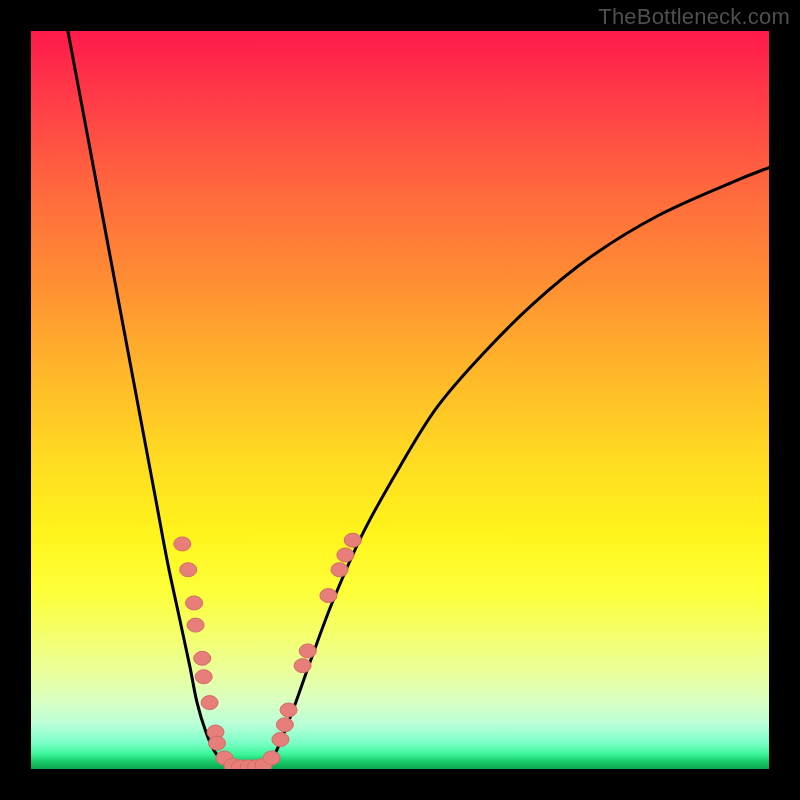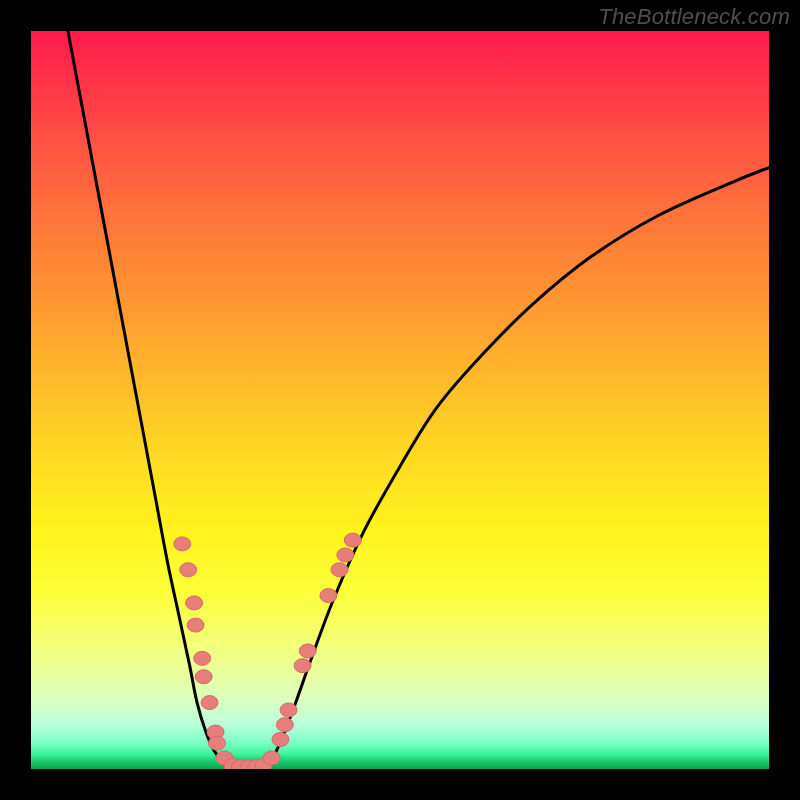--- a/index.html
+++ b/index.html
@@ -51,21 +51,20 @@
     height: 738px;
   }
   .watermark {
     position: absolute;
     top: 4px;
     right: 10px;
     color: #4f4f4f;
     font-size: 22px;
     letter-spacing: 0.2px;
     font-weight: 500;
-    font-style: italic;
   }
 </style>
 </head>
 <body>
 
 <div class="frame">
   <div class="plot">
     <svg class="curves" viewBox="0 0 738 738" preserveAspectRatio="none">
       <g>
           <path d="M 36.90 0.00 C 38.89 10.63, 43.98 37.79, 47.97 59.04 C 51.96 80.29, 55.05 96.83, 59.04 118.08 C 63.03 139.33, 66.12 155.87, 70.11 177.12 C 74.10 198.37, 77.19 214.91, 81.18 236.16 C 85.17 257.41, 88.26 273.95, 92.25 295.20 C 96.24 316.45, 99.33 332.99, 103.32 354.24 C 107.31 375.49, 110.40 392.03, 114.39 413.28 C 118.38 434.53, 121.47 451.07, 125.46 472.32 C 129.45 493.57, 132.54 511.43, 136.53 531.36 C 140.52 551.29, 143.61 564.42, 147.60 583.02 C 151.59 601.62, 155.35 618.74, 158.67 634.68 C 161.99 650.62, 163.13 659.62, 166.05 671.58 C 168.97 683.54, 171.85 692.47, 174.91 701.10 C 177.96 709.73, 179.97 714.24, 183.02 719.55 C 186.08 724.86, 188.96 727.30, 191.88 730.62 C 194.80 733.94, 196.60 736.67, 199.26 738.00 C 201.92 739.33, 203.98 738.00, 206.64 738.00 C 209.30 738.00, 211.36 738.00, 214.02 738.00 C 216.68 738.00, 218.74 738.00, 221.40 738.00 C 224.06 738.00, 226.12 738.00, 228.78 738.00 C 231.44 738.00, 232.84 741.99, 236.16 738.00 C 239.48 734.01, 242.58 726.49, 247.23 715.86 C 251.88 705.23, 256.01 694.90, 261.99 678.96 C 267.97 663.02, 273.13 647.23, 280.44 627.30 C 287.75 607.37, 293.28 590.84, 302.58 568.26 C 311.88 545.68, 320.14 525.75, 332.10 501.84 C 344.06 477.93, 355.72 458.00, 369.00 435.42 C 382.28 412.84, 391.29 396.31, 405.90 376.38 C 420.51 356.45, 432.91 343.32, 450.18 324.72 C 467.45 306.12, 481.91 290.99, 501.84 273.06 C 521.77 255.13, 538.30 241.03, 560.88 225.09 C 583.46 209.15, 602.06 197.78, 627.30 184.50 C 652.54 171.22, 681.17 159.92, 701.10 151.29 C 721.03 142.66, 731.36 139.19, 738.00 136.53" fill="none" stroke="#000000" stroke-width="3" stroke-linecap="round" stroke-linejoin="round"></path>

